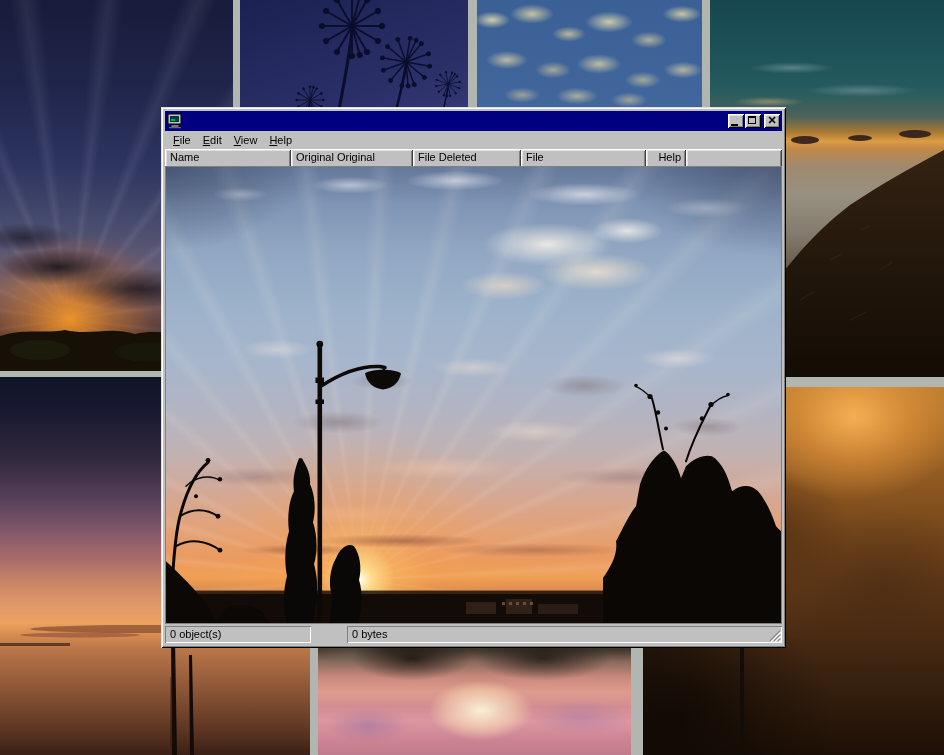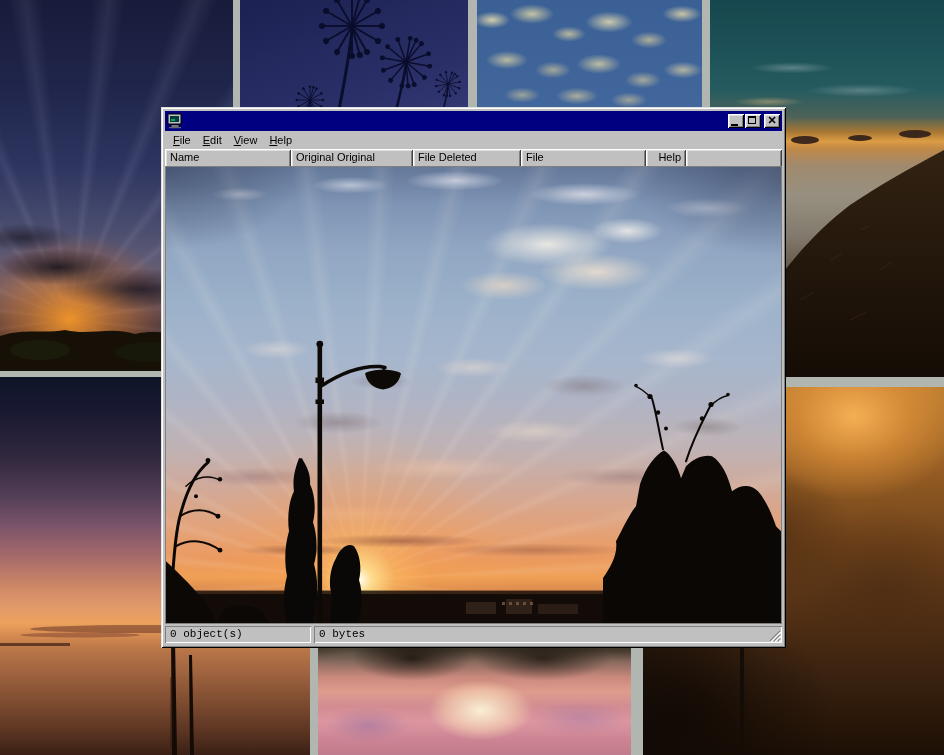--- a/index.html
+++ b/index.html
@@ -136,23 +136,23 @@
       radial-gradient(120px 14px at 30% 76%, rgba(235,185,150,.6), transparent 70%),
       radial-gradient(130px 14px at 65% 77%, rgba(220,160,130,.5), transparent 70%),
       radial-gradient(90px 12px at 85% 80%, rgba(200,140,110,.45), transparent 70%),
       repeating-conic-gradient(from -58deg at 31.5% 90.5%, rgba(255,246,232,0) 0deg 6.5deg, rgba(255,246,232,.10) 8.5deg, rgba(255,246,232,0) 10.5deg),
       linear-gradient(180deg,#64789a 0%,#7e94b4 8%,#90a6c2 18%,#9cb2ca 30%,#a6b6cc 42%,#b0b4c4 52%,#c0b2b4 62%,#d4a894 72%,#e4a277 80%,#eb9a5f 86%,#f0a055 90%,#d98a4e 93%,#8a5540 95.5%,#2a1a12 97%,#140d08 100%);
   }
   .photo svg{position:absolute;left:0;top:0;width:100%;height:100%;}
   .statusbar{height:18px;margin-top:2px;display:flex;flex:0 0 auto;}
   .status-panel{box-sizing:border-box;height:17px;line-height:16px;font-size:11px;color:#000;
     padding:0 5px;background:#c0c0c0;position:relative;
-    box-shadow: inset 1px 1px 0 #808080, inset -1px -1px 0 #fff; font-family: Liberation Mono, monospace;}
+    box-shadow: inset 1px 1px 0 #808080, inset -1px -1px 0 #fff;}
   .status-panel.objects{width:146px;margin-right:3px;}
-  .status-panel.bytes{flex:1;}
+  .status-panel.bytes{flex:1;margin-left:33px;}
   .grip{position:absolute;right:1px;bottom:1px;width:13px;height:13px;}
 </style>
 </head>
 <body>
 
 <div class="tile" id="tileA">
   <svg viewBox="0 0 233 371" preserveAspectRatio="none">
     <path d="M0,371 L0,336 C25,328 45,334 65,330 C90,336 110,326 135,334 C160,328 185,338 210,332 L233,338 L233,371 Z" fill="#171007"></path>
     <ellipse cx="40" cy="350" rx="30" ry="10" fill="#1e2a12" opacity="0.45"></ellipse>
     <ellipse cx="150" cy="352" rx="35" ry="10" fill="#18220e" opacity="0.4"></ellipse>

